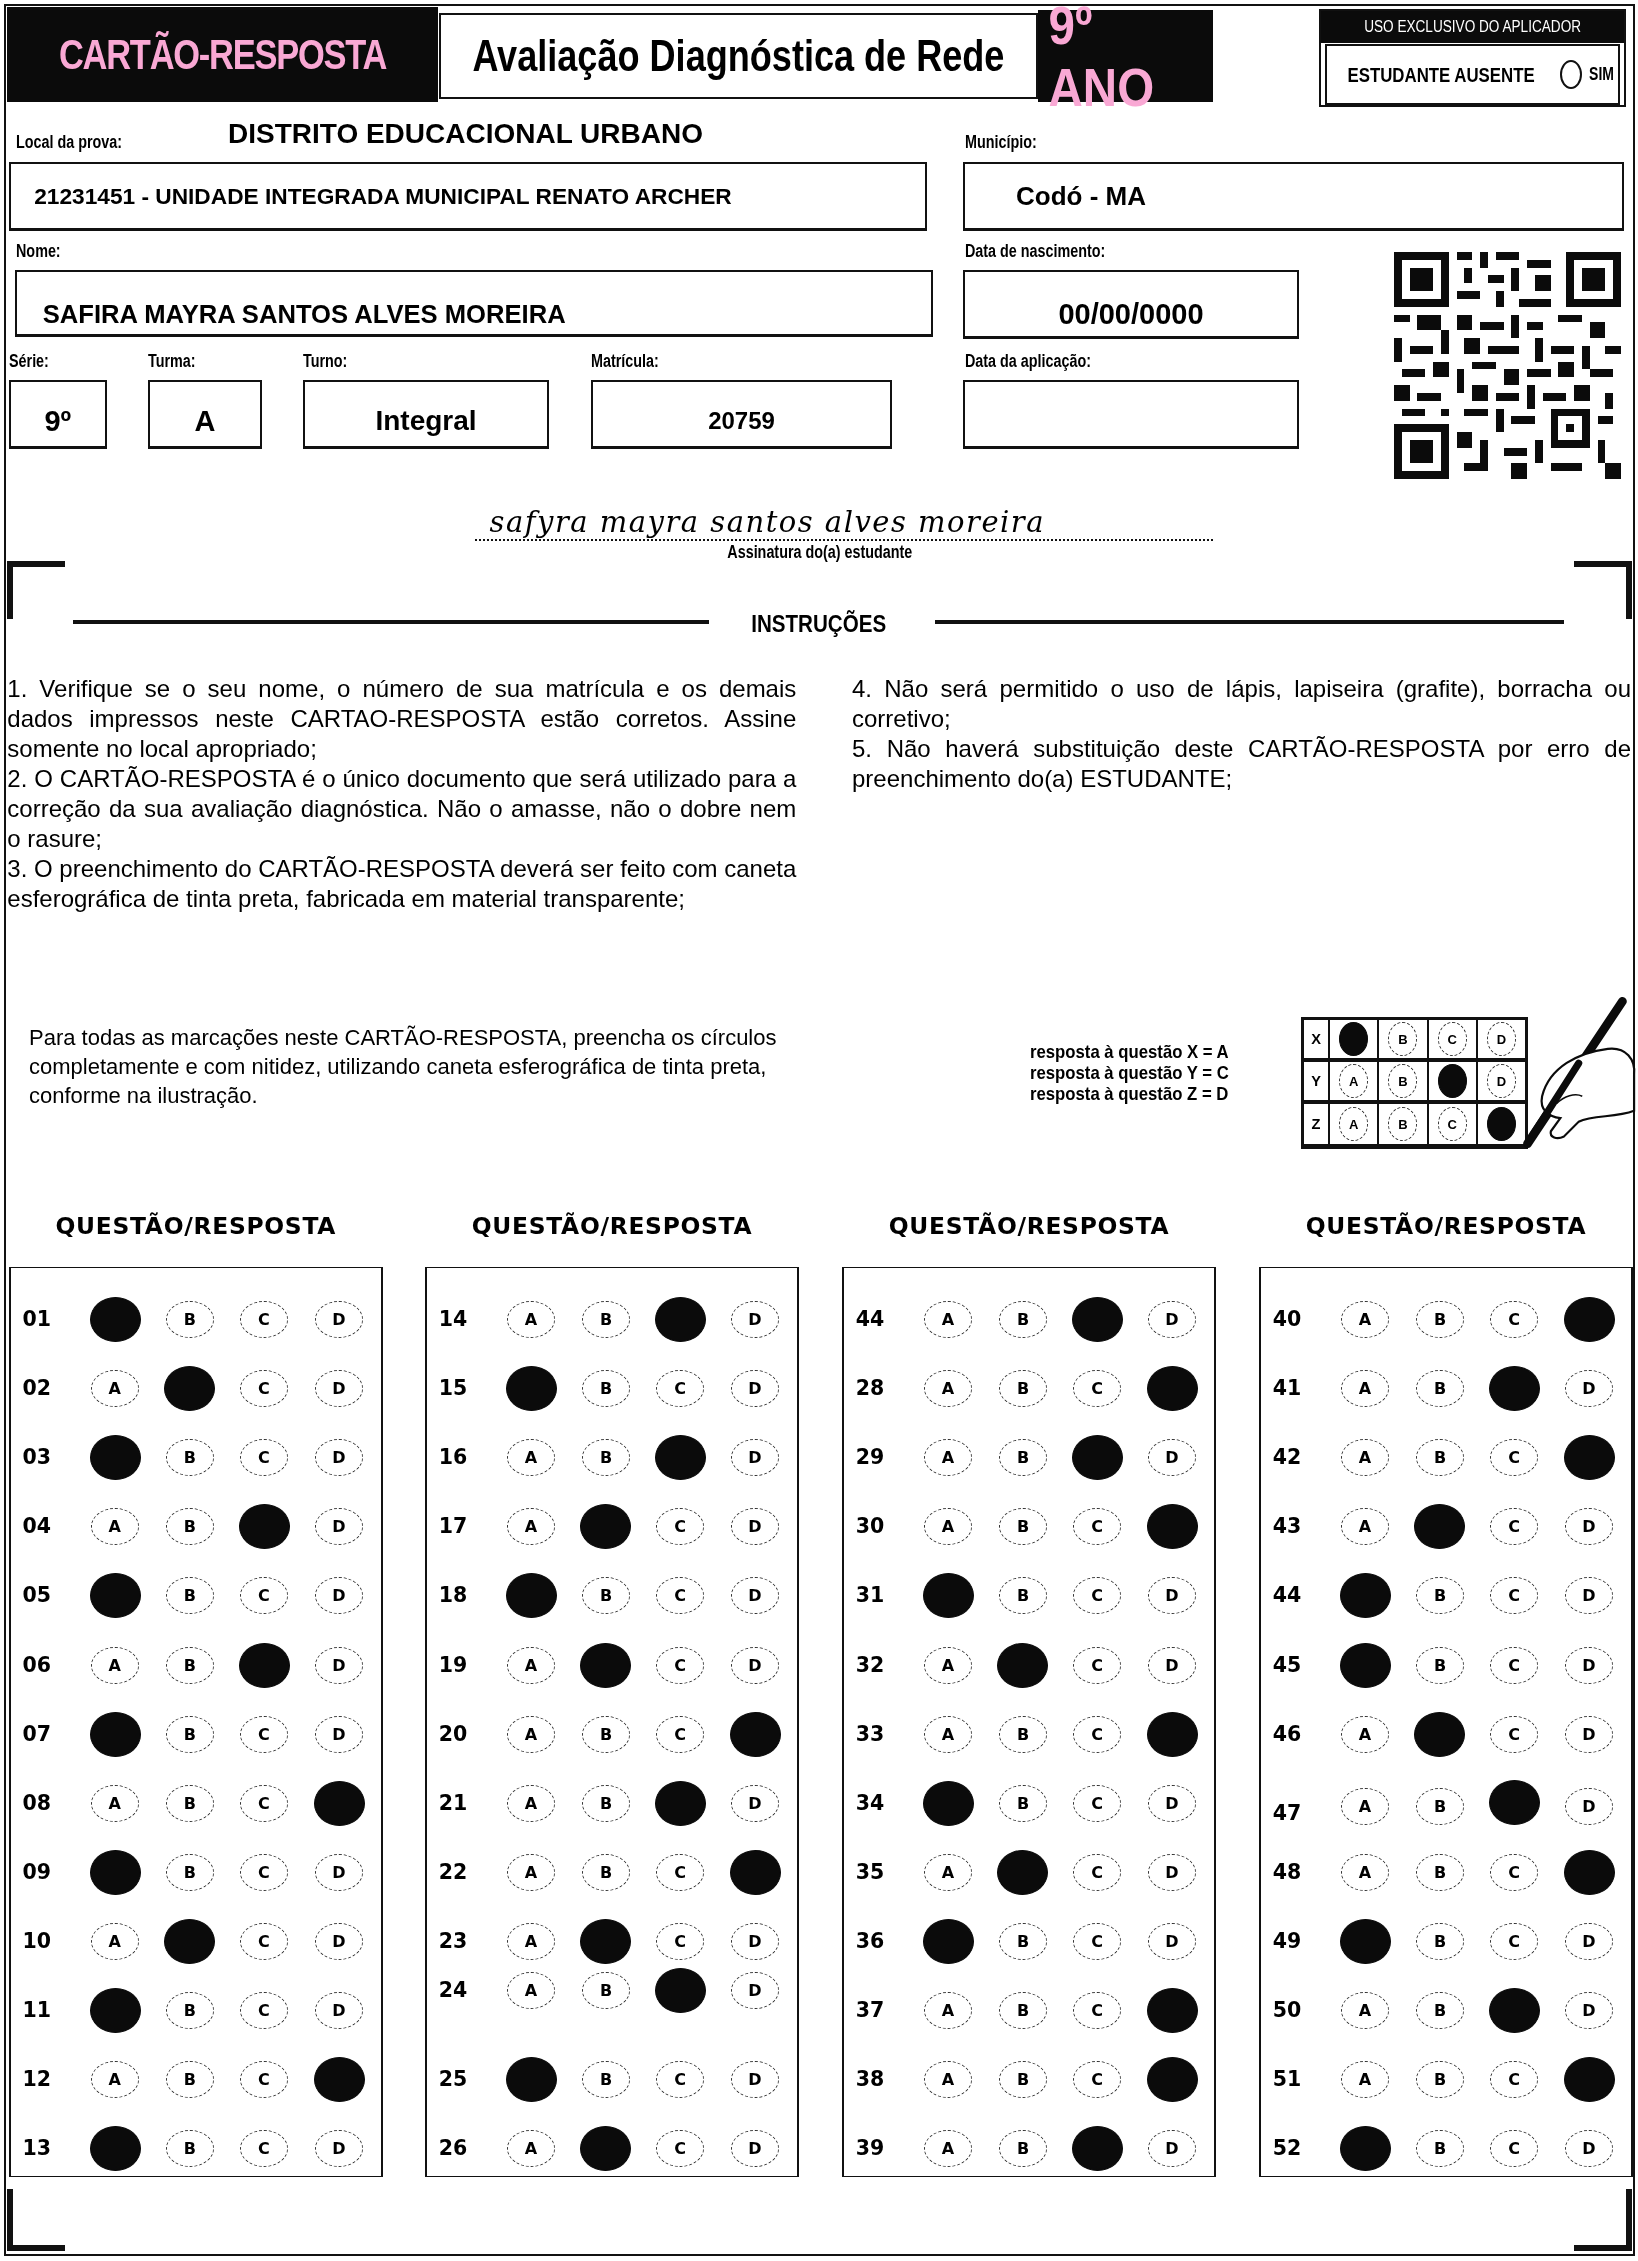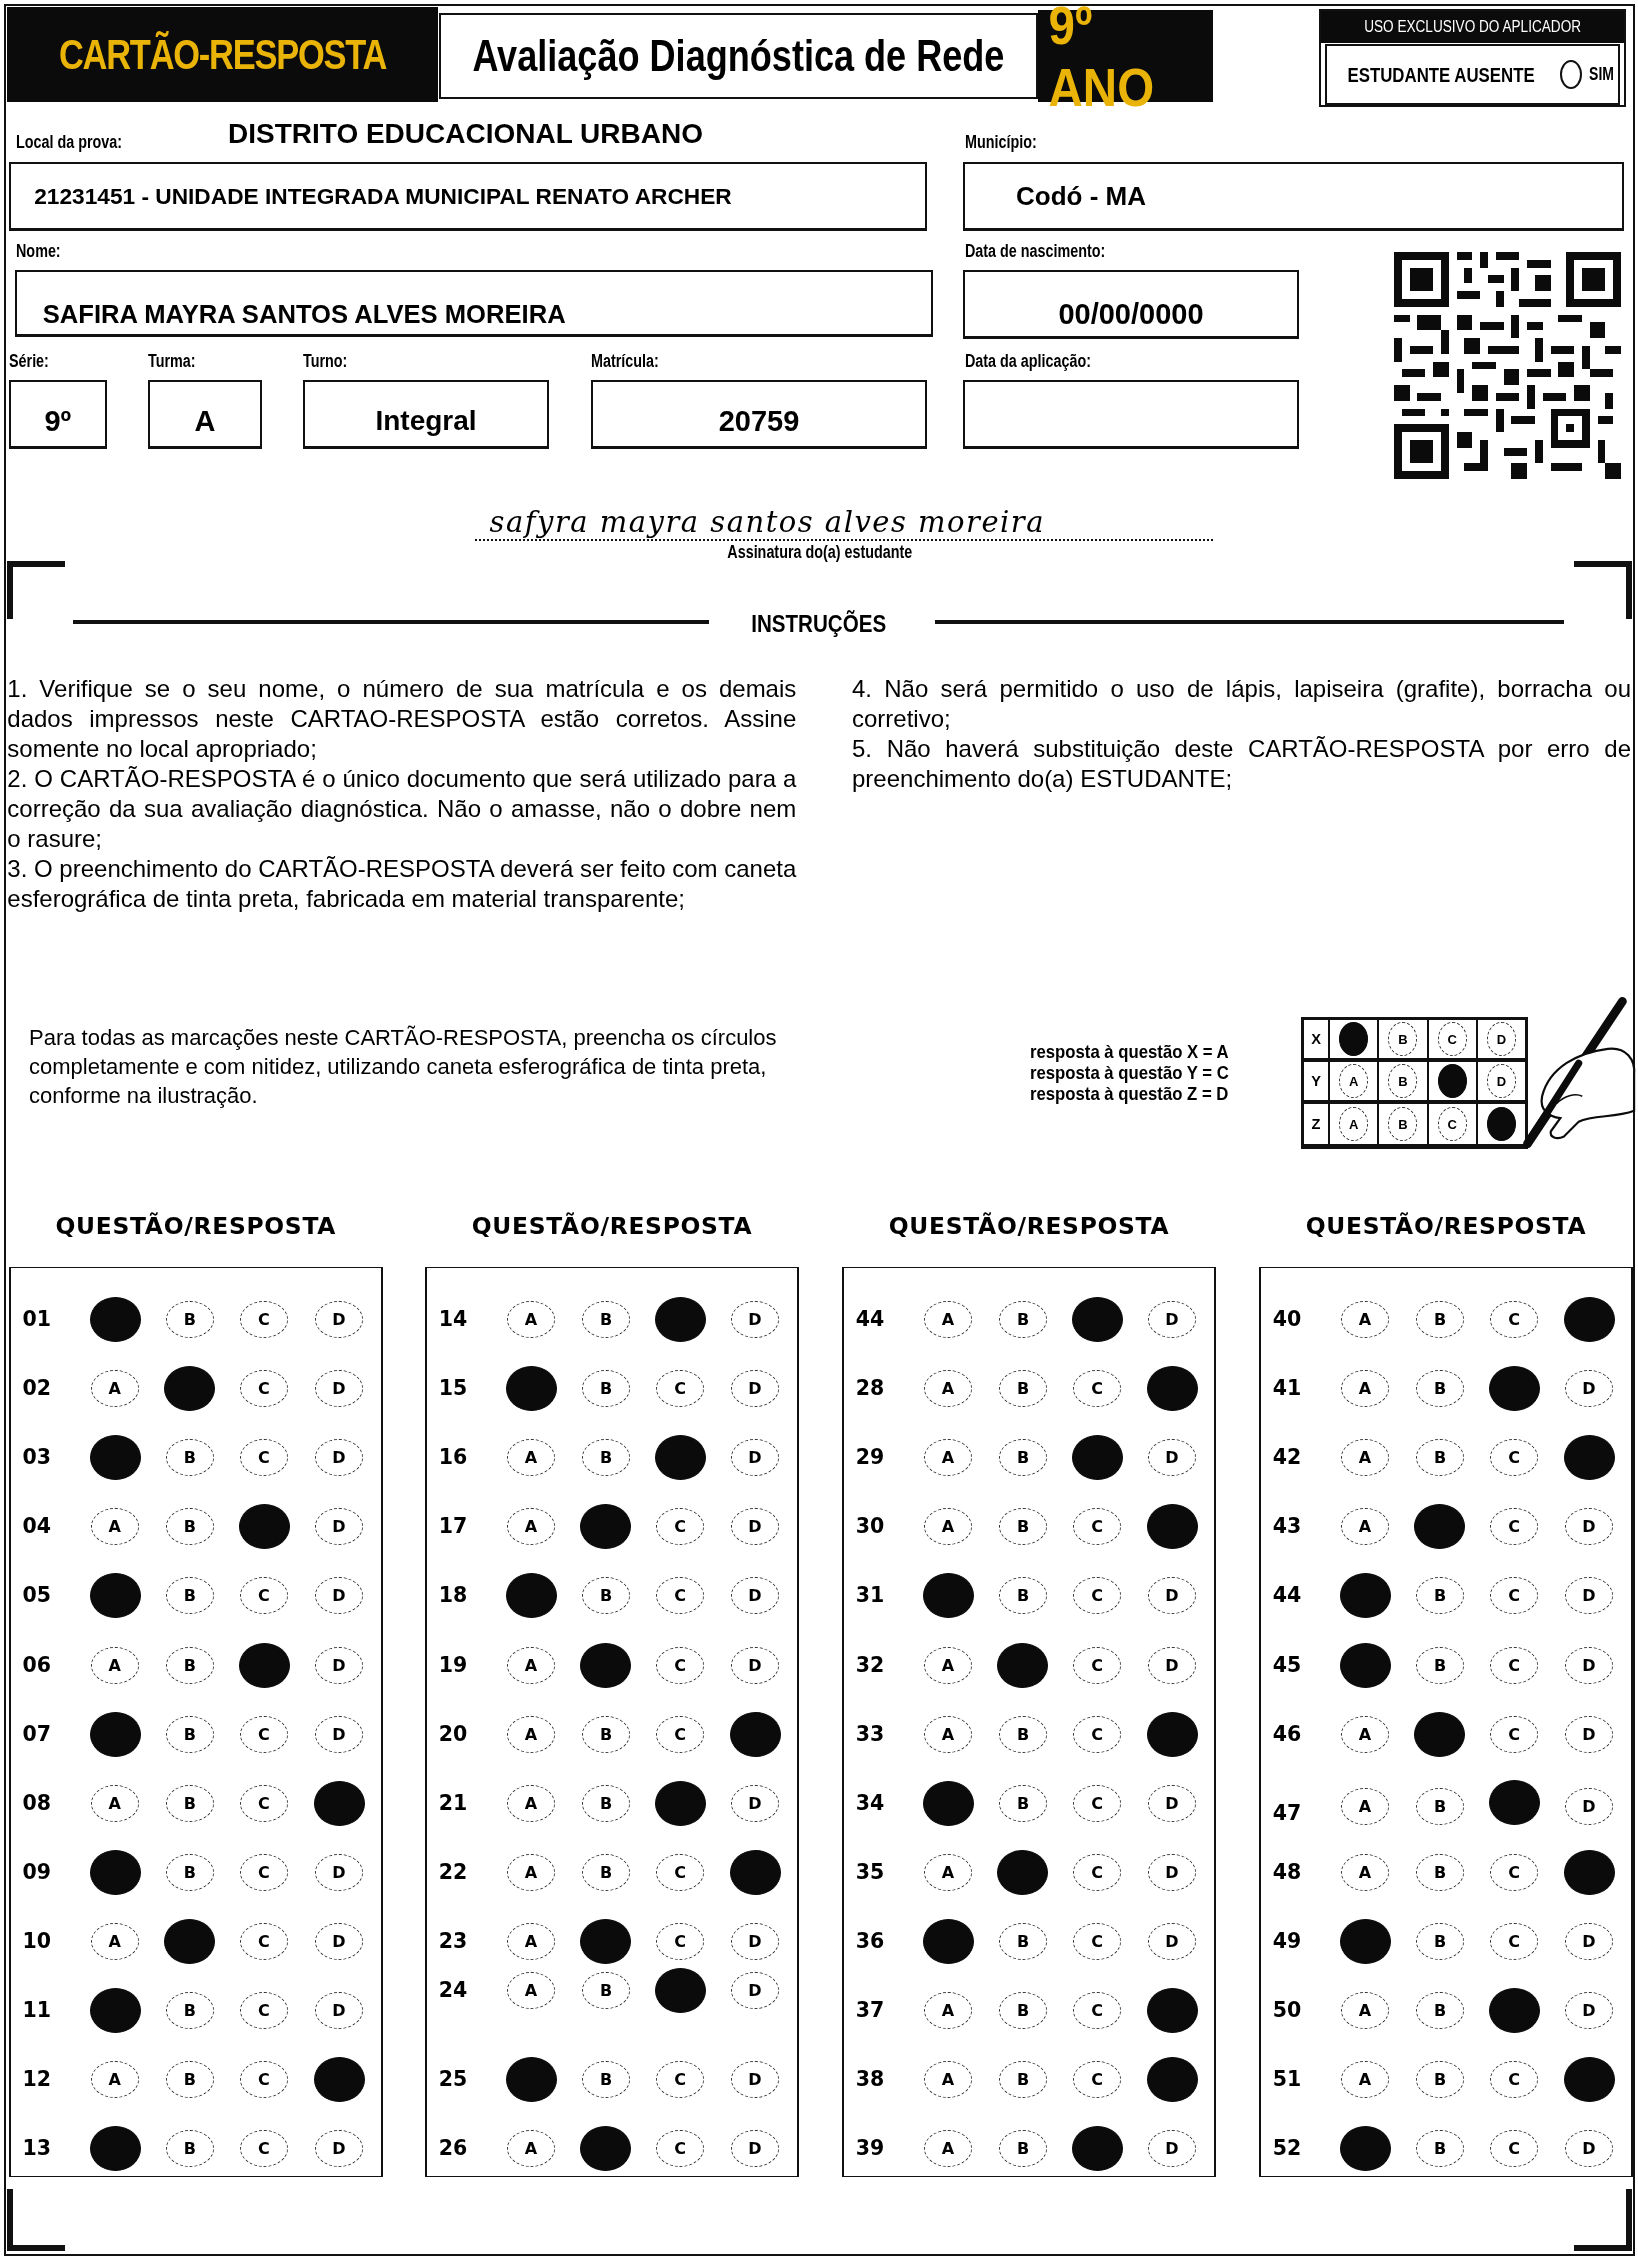--- a/index.html
+++ b/index.html
@@ -2,21 +2,21 @@
 <html style="font-size:11.7px"><head>
 <meta charset="utf-8">
 <style>
   * { box-sizing: border-box; margin: 0; padding: 0; }
   html, body { width: 1639px; height: 2261px; background: #ffffff; overflow: hidden; }
   body { font-family: "Liberation Sans", sans-serif; color: #000; position: relative; }
 
   .page { position: absolute; left: 4.4px; top: 4.4px; width: 1631px; height: 2252px; border: 2.2px solid #111; }
 
   
-  .hdr-black { position: absolute; background: #0b0b0b; color: #eab308; display: flex; align-items: center; justify-content: center; font-weight: bold; }
+  .hdr-black { position: absolute; background: #0b0b0b; color: #f9a8d4; display: flex; align-items: center; justify-content: center; font-weight: bold; }
   .hdr-title { left: 7.3px; top: 7.3px; width: 431px; height: 95px; font-size: 42px; letter-spacing: -1.5px; transform-origin: center; }
   .hdr-title span { display: inline-block; transform: scaleX(0.82); }
   .hdr-sub { position: absolute; left: 439px; top: 13px; width: 599px; height: 86px; border: 2.2px solid #111; display: flex; align-items: center; justify-content: center; font-weight: bold; font-size: 44px; }
   .hdr-sub span { display: inline-block; transform: scaleX(0.82); white-space: nowrap; }
   .hdr-year { left: 1038px; top: 10.2px; width: 175px; height: 92px; font-size: 54px; }
   .hdr-year span { display: inline-block; transform: scaleX(0.88); }
 
   .aplic { position: absolute; left: 1319px; top: 8.8px; width: 307px; height: 98px; border: 2.2px solid #111; }
   .aplic-top { background: #0b0b0b; color: #fff; height: 32px; display: flex; align-items: center; justify-content: center; font-size: 16px; }
   .aplic-top span { display: inline-block; transform: scaleX(0.85); white-space: nowrap; }
@@ -129,21 +129,21 @@
 <div class="box" style="left:148px; top:380px; width:114px; height:69px; justify-content:center; padding-top:14.6px; font-size:29px;">
     <span>A</span>
   </div>
 
 <div class="lbl-small" style="left:303px; top:351px;"><span>Turno:</span></div>
 <div class="box" style="left:303px; top:380px; width:246px; height:69px; justify-content:center; padding-top:14.6px; font-size:28px;">
     <span>Integral</span>
   </div>
 
 <div class="lbl-small" style="left:591px; top:351px;"><span>Matrícula:</span></div>
-<div class="box" style="left:591px; top:380px; width:336px; height:69px; justify-content:center; padding-top:14.6px; font-size:29px;">
+<div class="box" style="left:591px; top:380px; width:301px; height:69px; justify-content:center; padding-top:14.6px; font-size:24px;">
     <span>20759</span>
   </div>
 
 <div class="lbl-small" style="left:965px; top:351px;"><span>Data da aplicação:</span></div>
 <div class="box" style="left:963px; top:380px; width:336px; height:69px; justify-content:center; font-size:28px;">
     <span></span>
   </div>
 
 <svg class="qr" viewBox="0 0 29 29" shape-rendering="crispEdges">
   <rect x="0" y="0" width="29" height="29" fill="#fff"></rect>

